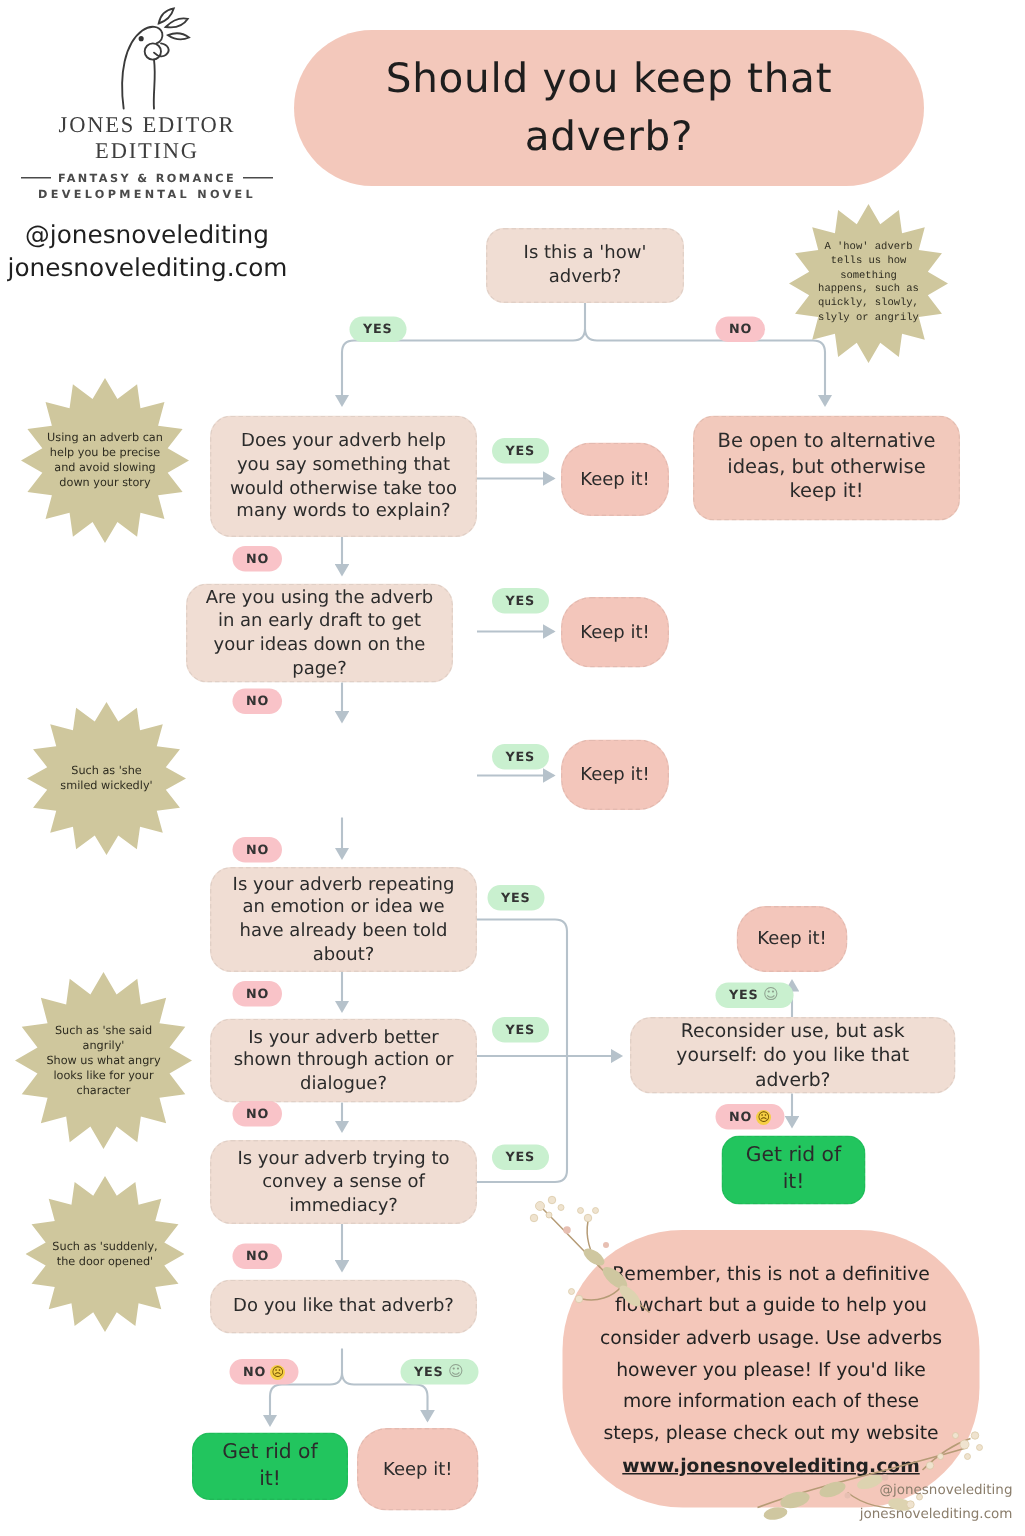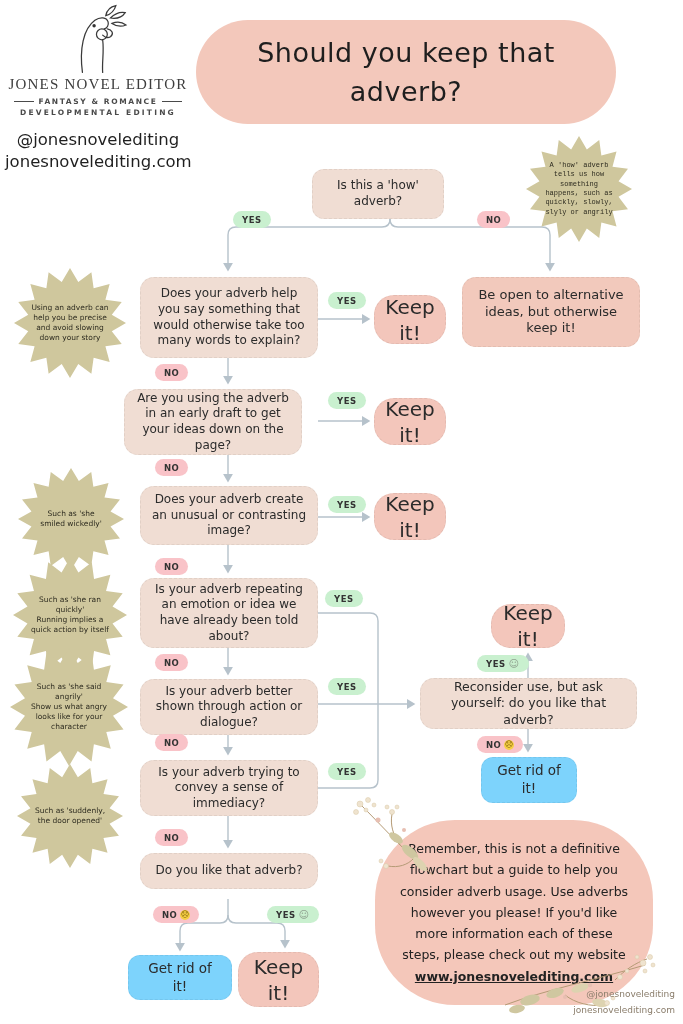--- a/index.html
+++ b/index.html
@@ -19,39 +19,39 @@
 
   
   .title-bubble{position:absolute;left:196px;top:20px;width:420px;height:104px;background:#f3c8bb;
                 border-radius:54px;display:flex;align-items:center;justify-content:center;text-align:center;
                 font-size:27px;font-weight:400;letter-spacing:.5px;line-height:1.45;color:#1e1e1e;padding:0 30px;box-sizing:border-box;}
 
   
   .box{position:absolute;box-sizing:border-box;display:flex;align-items:center;justify-content:center;
        text-align:center;border-radius:14px;padding:6px 10px;line-height:1.3;border:1px dashed rgba(0,0,0,0.06);}
   .q{background:#f0ddd3;font-size:12px;}
-  .keep{background:#f3c6bb;font-size:20px;font-weight:500;border-radius:20px;}
+  .keep{background:#f3c6bb;font-size:12px;font-weight:500;border-radius:20px;}
   .salmon{background:#f2c9bc;font-size:13px;}
-  .khaki{background:#7dd3fc;font-size:13.5px;border-radius:12px;}
+  .khaki{background:#22c55e;font-size:13.5px;border-radius:12px;}
 
   .pill{position:absolute;height:17px;display:flex;align-items:center;gap:3px;border-radius:9px;
         padding:0 9px;font-size:8.5px;font-weight:bold;letter-spacing:.5px;color:#333;}
   .pill.yes{background:#c9f0cf;}
   .pill.no{background:#f9c3c8;}
   .smiley{color:#8fa18f;font-size:10px;font-weight:normal;}
   .sadface{display:inline-flex;align-items:center;justify-content:center;width:10px;height:10px;border-radius:50%;
            background:#f6cf44;color:#6b4b00;font-size:8px;font-weight:normal;}
 
   .star{position:absolute;background:#cfc79d;display:flex;align-items:center;justify-content:center;
         text-align:center;font-size:7.5px;line-height:1.35;color:#2e2c20;white-space:pre-line;
         clip-path:polygon(50% 0%,57.4% 12.7%,69.1% 3.8%,71.1% 18.4%,85.4% 14.6%,81.6% 28.9%,96.2% 30.9%,87.3% 42.6%,100% 50%,87.3% 57.4%,96.2% 69.1%,81.6% 71.1%,85.4% 85.4%,71.1% 81.6%,69.1% 96.2%,57.4% 87.3%,50% 100%,42.6% 87.3%,30.9% 96.2%,28.9% 81.6%,14.6% 85.4%,18.4% 71.1%,3.8% 69.1%,12.7% 57.4%,0% 50%,12.7% 42.6%,3.8% 30.9%,18.4% 28.9%,14.6% 14.6%,28.9% 18.4%,30.9% 3.8%,42.6% 12.7%);
         padding:16px;box-sizing:border-box;}
 
   
-  #start-box{left:312px;top:152px;width:132px;height:50px;border-radius:12px;margin-top:17px;}
+  #start-box{left:324px;top:152px;width:132px;height:50px;border-radius:12px;}
   #star-how{left:526px;top:136px;width:106px;height:106px;font-size:7px;font-family:Liberation Mono, monospace;}
   #pill-yes-top{left:233px;top:211px;}
   #pill-no-top{left:477px;top:211px;}
 
   #q1{left:140px;top:277px;width:178px;height:81px;}
   #q2{left:124px;top:389px;width:178px;height:66px;}
   #q3{left:140px;top:486px;width:178px;height:59px;}
   #q4{left:140px;top:578px;width:178px;height:70px;}
   #q5{left:140px;top:679px;width:178px;height:56px;}
   #q6{left:140px;top:760px;width:178px;height:56px;}
@@ -78,26 +78,26 @@
   #keep-right{left:491px;top:604px;width:74px;height:44px;}
   #pill-yes-right{left:477px;top:655px;}
   #reconsider{left:420px;top:678px;width:217px;height:51px;font-size:12.5px;}
   #pill-no-right{left:477px;top:736px;}
   #getrid-right{left:481px;top:757px;width:96px;height:46px;}
   #pill-no-bottom{left:153px;top:906px;}
   #pill-yes-bottom{left:267px;top:906px;}
   #getrid-bottom{left:128px;top:955px;width:104px;height:45px;}
   #keep-bottom{left:238px;top:952px;width:81px;height:55px;}
 
-  #star1{left:14px;top:268px;width:112px;height:110px;text-align:center;}
+  #star1{left:14px;top:252px;width:112px;height:110px;text-align:center;}
   #star2{left:16px;top:365px;width:110px;height:108px;}
   #star3{left:18px;top:468px;width:106px;height:102px;}
   #star4{left:13px;top:558px;width:114px;height:114px;}
   #star5{left:10px;top:648px;width:118px;height:118px;}
-  #star6{left:17px;top:764px;width:106px;height:104px;}
+  #star6{left:17px;top:784px;width:106px;height:104px;}
 
   
   .note-bubble{position:absolute;left:375px;top:820px;width:278px;height:185px;background:#f4c7ba;
                border-radius:80px;display:flex;align-items:center;justify-content:center;text-align:center;
                font-size:12.5px;line-height:1.7;color:#222;padding:18px 24px;box-sizing:border-box;}
   .note-bubble a{color:#222;font-weight:600;text-decoration:underline;}
 
   .watermark{position:absolute;right:8px;bottom:6px;text-align:right;font-size:9px;color:#8a7d6b;line-height:1.8;}
 
   .floral{position:absolute;}
@@ -141,43 +141,42 @@
         <path d="M30,88 C26,58 31,32 46,21 C53,16 61,17 63,23 C64,27 62,31 58,32"></path>
         <circle cx="55" cy="39" r="7"></circle>
         <path d="M62,32 C68,33 71,38 66,42 C63,44 59,43 56,40"></path>
         <path d="M56,46 C58,62 55,74 56,88"></path>
         <path d="M60,15 Q62,4 73,2 Q70,12 60,15 Z"></path>
         <path d="M66,18 Q75,9 85,11 Q79,20 66,18 Z"></path>
         <path d="M68,25 Q78,21 86,27 Q77,31 68,25 Z"></path>
       </g>
       <circle cx="45" cy="28" r="2.2" fill="#333"></circle>
     </svg>
-    <div class="brand-name">JONES NOVEL EDITOR</div>
+    <div class="brand-name">JONES EDITOR EDITING</div>
     <div class="tagline">
       <span class="rule"></span>
       <span>FANTASY &amp; ROMANCE</span>
       <span class="rule"></span>
     </div>
-    <div class="tagline2">DEVELOPMENTAL EDITING</div>
+    <div class="tagline2">DEVELOPMENTAL NOVEL</div>
     <div class="handle">
       <div>@jonesnovelediting</div>
       <div>jonesnovelediting.com</div>
     </div>
   </div>
 
   <div class="title-bubble">Should you keep that adverb?</div>
 
   <div class="box q" id="start-box">Is this a 'how' adverb?</div>
   <div class="star" id="star-how">A 'how' adverb tells us how something happens, such as quickly, slowly, slyly or angrily</div>
   <div class="pill yes" id="pill-yes-top">YES</div>
   <div class="pill no" id="pill-no-top">NO</div>
 
   <div class="box q" id="q1">Does your adverb help you say something that would otherwise take too many words to explain?</div>
   <div class="box q" id="q2">Are you using the adverb in an early draft to get your ideas down on the page?</div>
-  <div class="box q" id="q3">Does your adverb create an unusual or contrasting image?</div>
   <div class="box q" id="q4">Is your adverb repeating an emotion or idea we have already been told about?</div>
   <div class="box q" id="q5">Is your adverb better shown through action or dialogue?</div>
   <div class="box q" id="q6">Is your adverb trying to convey a sense of immediacy?</div>
   <div class="box q" id="q7">Do you like that adverb?</div>
 
   <div class="pill no" id="pill-no-1">NO</div>
   <div class="pill no" id="pill-no-2">NO</div>
   <div class="pill no" id="pill-no-3">NO</div>
   <div class="pill no" id="pill-no-4">NO</div>
   <div class="pill no" id="pill-no-5">NO</div>
@@ -212,22 +211,20 @@
     <span>NO</span>
     <span class="sadface">☹</span>
   </div>
   <div class="pill yes" id="pill-yes-bottom">
     <span>YES</span>
     <span class="smiley">☺</span>
   </div>
 
   <div class="star" id="star1">Using an adverb can help you be precise and avoid slowing down your story</div>
   <div class="star" id="star3">Such as 'she smiled wickedly'</div>
-  <div class="star" id="star4">Such as 'she ran quickly'
-Running implies a quick action by itself</div>
   <div class="star" id="star5">Such as 'she said angrily'
 Show us what angry looks like for your character</div>
   <div class="star" id="star6">Such as 'suddenly, the door opened'</div>
 
   <div class="note-bubble">
     <span>
       <span>Remember, this is not a definitive flowchart but a guide to help you consider adverb usage. Use adverbs however you please! If you'd like more information each of these steps, please check out my website </span><a href="#">www.jonesnovelediting.com</a>
     </span>
   </div>
 

